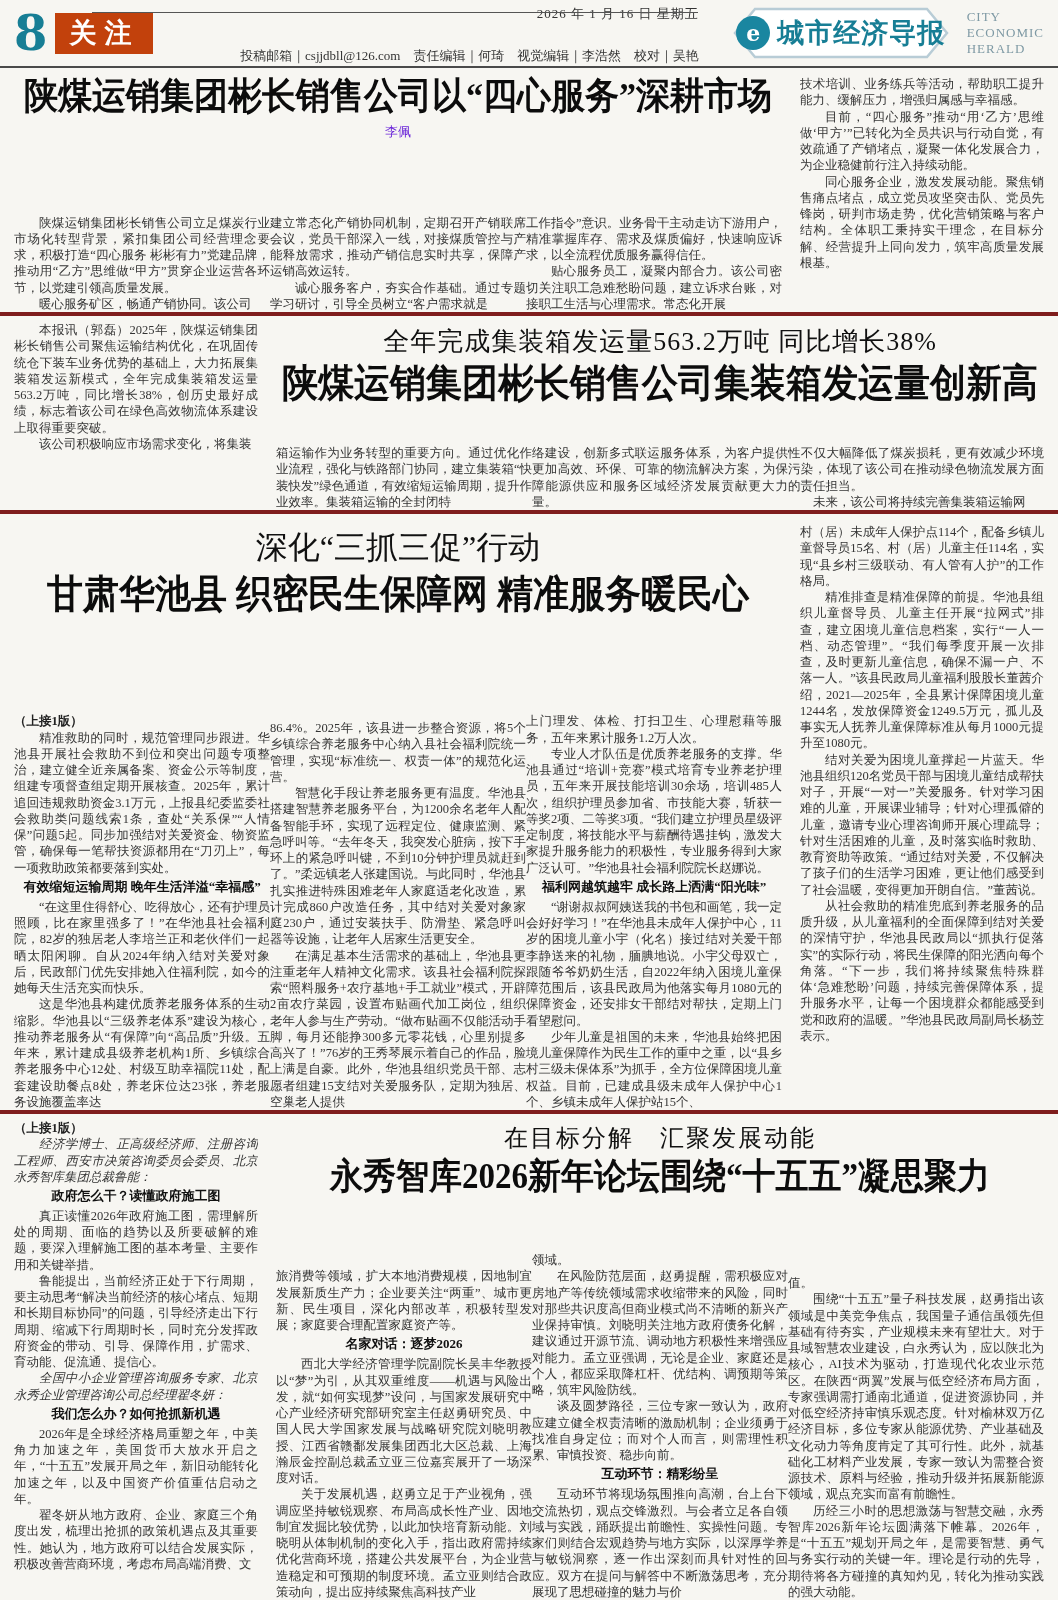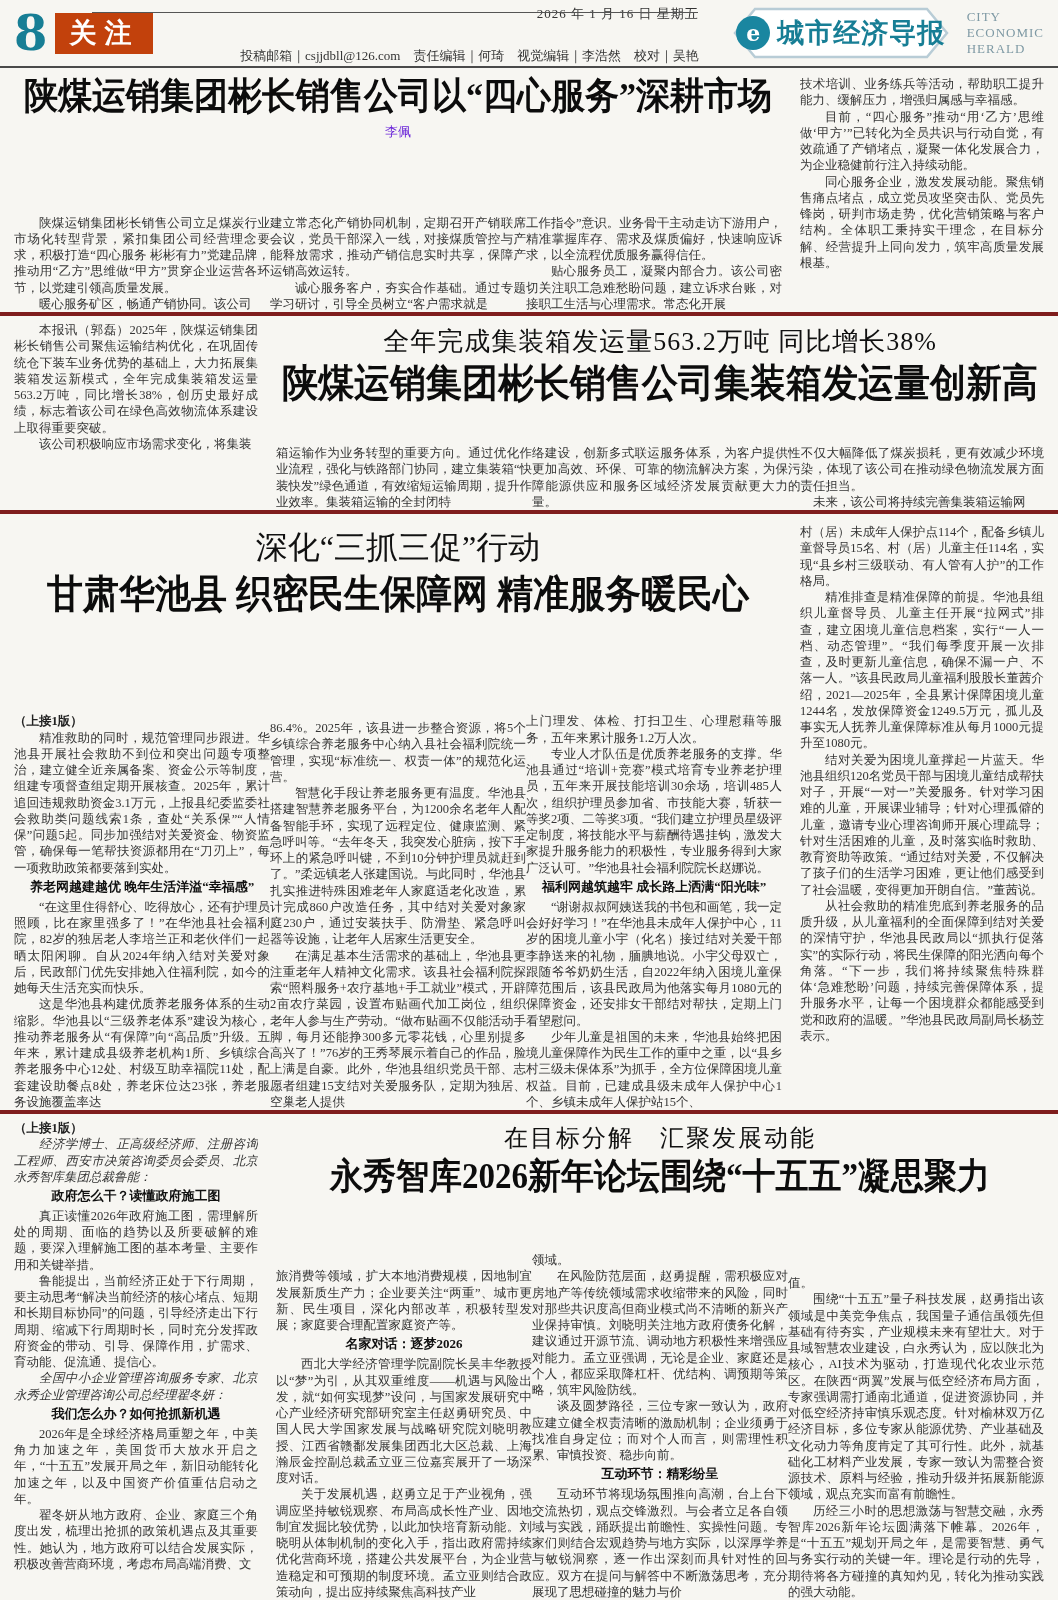--- a/index.html
+++ b/index.html
@@ -192,21 +192,21 @@
   </section>
 
   <section class="art a3">
     <div class="art-main">
       <div class="kicker">深化“三抓三促”行动</div>
       <h1 class="headline">甘肃华池县 织密民生保障网 精准服务暖民心</h1>
       <div class="colrow">
         <div class="col">
             <div class="block note">（上接1版）</div>
             <div class="block p">精准救助的同时，规范管理同步跟进。华池县开展社会救助不到位和突出问题专项整治，建立健全近亲属备案、资金公示等制度，组建专项督查组定期开展核查。2025年，累计追回违规救助资金3.1万元，上报县纪委监委社会救助类问题线索1条，查处“关系保”“人情保”问题5起。同步加强结对关爱资金、物资监管，确保每一笔帮扶资源都用在“刀刃上”，每一项救助政策都要落到实处。</div>
-            <div class="block sub">养老网越建越优 晚年生活洋溢“幸福感”</div>
+            <div class="block sub">有效缩短运输周期 晚年生活洋溢“幸福感”</div>
             <div class="block p">“在这里住得舒心、吃得放心，还有护理员照顾，比在家里强多了！”在华池县社会福利院，82岁的独居老人李培兰正和老伙伴们一起晒太阳闲聊。自从2024年纳入结对关爱对象后，民政部门优先安排她入住福利院，如今的她每天生活充实而快乐。</div>
             <div class="block p">这是华池县构建优质养老服务体系的生动缩影。华池县以“三级养老体系”建设为核心，推动养老服务从“有保障”向“高品质”升级。五年来，累计建成县级养老机构1所、乡镇综合养老服务中心12处、村级互助幸福院11处，配套建设助餐点8处，养老床位达23张，养老服务设施覆盖率达</div>
           </div>
         <div class="col">
             <div class="block cont">86.4%。2025年，该县进一步整合资源，将5个乡镇综合养老服务中心纳入县社会福利院统一管理，实现“标准统一、权责一体”的规范化运营。</div>
             <div class="block p">智慧化手段让养老服务更有温度。华池县搭建智慧养老服务平台，为1200余名老年人配备智能手环，实现了远程定位、健康监测、紧急呼叫等。“去年冬天，我突发心脏病，按下手环上的紧急呼叫键，不到10分钟护理员就赶到了。”柔远镇老人张建国说。与此同时，华池县扎实推进特殊困难老年人家庭适老化改造，累计完成860户改造任务，其中结对关爱对象家庭230户，通过安装扶手、防滑垫、紧急呼叫器等设施，让老年人居家生活更安全。</div>
             <div class="block p">在满足基本生活需求的基础上，华池县更注重老年人精神文化需求。该县社会福利院探索“照料服务+农疗基地+手工就业”模式，开辟2亩农疗菜园，设置布贴画代加工岗位，组织老年人参与生产劳动。“做布贴画不仅能活动手脚，每月还能挣300多元零花钱，心里别提多高兴了！”76岁的王秀琴展示着自己的作品，脸上满是自豪。此外，华池县组织党员干部、志愿者组建15支结对关爱服务队，定期为独居、空巢老人提供</div>
           </div>
         <div class="col">
             <div class="block cont">上门理发、体检、打扫卫生、心理慰藉等服务，五年来累计服务1.2万人次。</div>

